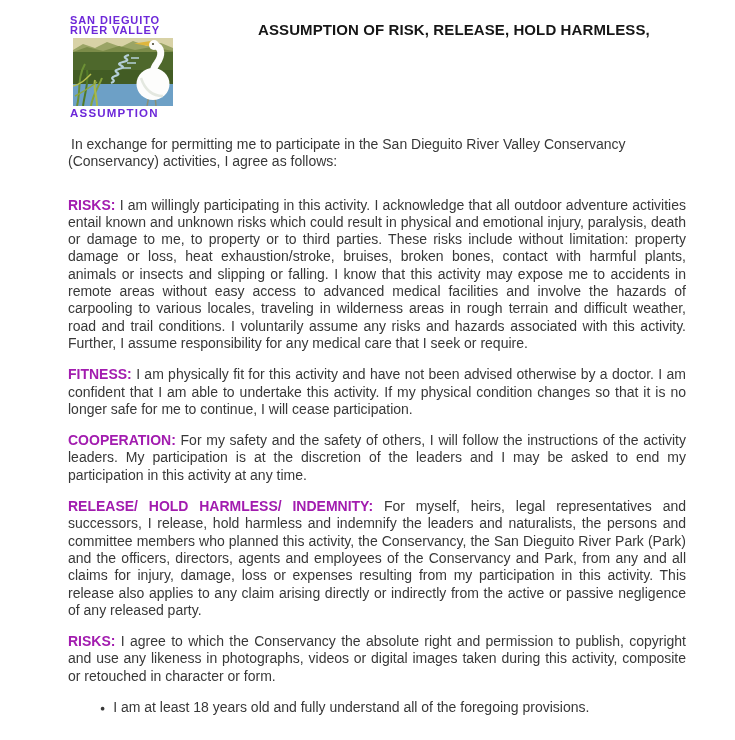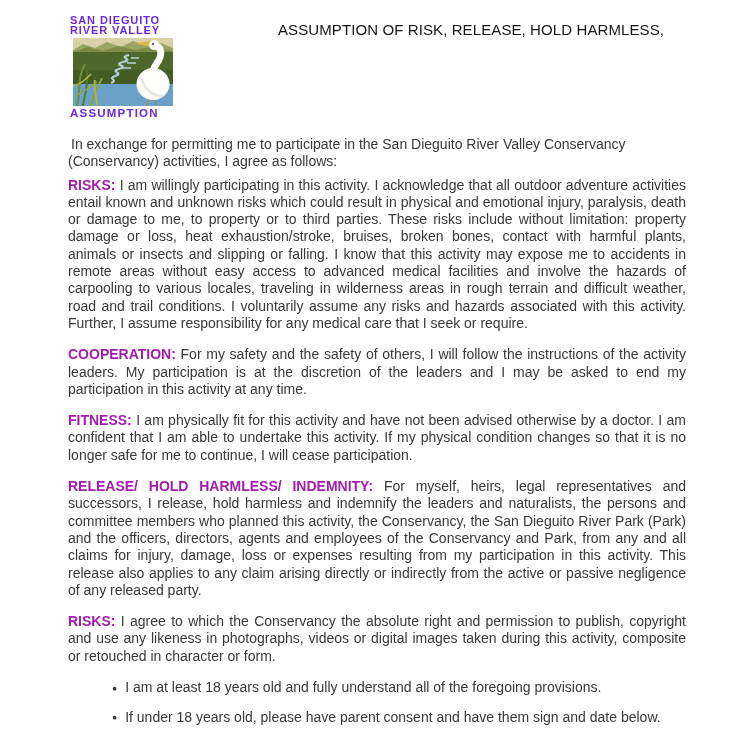--- a/index.html
+++ b/index.html
@@ -17,35 +17,35 @@
     position: absolute; left: 70px; top: 15px; width: 106px;
     text-align: left; font-weight: bold; color: #6d28d9;
   }
   .logo-top { font-size: 11px; line-height: 10px; letter-spacing: 0.9px; white-space: nowrap; }
   .logo-art { display: block; margin: 3px auto 2px auto; }
   .logo-bottom { font-size: 11.5px; line-height: 11px; letter-spacing: 1.2px; white-space: nowrap; }
 
   
   .doc-title {
     position: absolute; left: 258px; top: 20px;
-    font-size: 15px; font-weight: normal; line-height: 20px;
-    color: #161616; letter-spacing: 0.1px; margin-left: 20px;
+    font-size: 15px; font-weight: bold; line-height: 20px;
+    color: #161616; letter-spacing: 0.1px;
   }
 
   
   .content {
     position: absolute; left: 68px; top: 136px; width: 618px;
     font-size: 14px; line-height: 17.3px; color: #383838;
   }
   .para { margin: 0 0 14px 0; text-align: justify; }
   .para b { color: #a21caf; }
-  .intro { text-align: left; text-indent: 3px; margin-bottom: 6px; }
+  .intro { text-align: left; text-indent: 3px; margin-bottom: 26px; }
 
   ul.bullets { margin: 3px 0 0 0; padding: 0 0 0 32px; list-style: none; text-align: left; }
-  ul.bullets li { margin: 12px; }
+  ul.bullets li { margin: 0; }
   ul.bullets li::before {
     content: "●";
     font-size: 8.5px;
     display: inline-block;
     margin-right: 8px;
     vertical-align: 1.5px;
   }
 </style>
 </head>
 <body>
@@ -90,27 +90,26 @@
   <div class="doc-title">
     <div>ASSUMPTION OF RISK, RELEASE, HOLD HARMLESS,</div>
   </div>
 
   <div class="content">
 
     <p class="para intro">In exchange for permitting me to participate in the San Dieguito River Valley Conservancy (Conservancy) activities, I agree as follows:</p>
 
     <p class="para"><b>RISKS:</b> <span>I am willingly participating in this activity. I acknowledge that all outdoor adventure activities entail known and unknown risks which could result in physical and emotional injury, paralysis, death or damage to me, to property or to third parties. These risks include without limitation: property damage or loss, heat exhaustion/stroke, bruises, broken bones, contact with harmful plants, animals or insects and slipping or falling. I know that this activity may expose me to accidents in remote areas without easy access to advanced medical facilities and involve the hazards of carpooling to various locales, traveling in wilderness areas in rough terrain and difficult weather, road and trail conditions. I voluntarily assume any risks and hazards associated with this activity. Further, I assume responsibility for any medical care that I seek or require.</span></p>
 
+    <p class="para"><b>FITNESS:</b> <span>I am physically fit for this activity and have not been advised otherwise by a doctor. I am confident that I am able to undertake this activity. If my physical condition changes so that it is no longer safe for me to continue, I will cease participation.</span></p>
+
     <p class="para"><b>COOPERATION:</b> <span>For my safety and the safety of others, I will follow the instructions of the activity leaders. My participation is at the discretion of the leaders and I may be asked to end my participation in this activity at any time.</span></p>
-
-    <p class="para"><b>FITNESS:</b> <span>I am physically fit for this activity and have not been advised otherwise by a doctor. I am confident that I am able to undertake this activity. If my physical condition changes so that it is no longer safe for me to continue, I will cease participation.</span></p>
 
     <p class="para"><b>RELEASE/ HOLD HARMLESS/ INDEMNITY:</b> <span>For myself, heirs, legal representatives and successors, I release, hold harmless and indemnify the leaders and naturalists, the persons and committee members who planned this activity, the Conservancy, the San Dieguito River Park (Park) and the officers, directors, agents and employees of the Conservancy and Park, from any and all claims for injury, damage, loss or expenses resulting from my participation in this activity. This release also applies to any claim arising directly or indirectly from the active or passive negligence of any released party.</span></p>
 
     <p class="para"><b>RISKS:</b> <span>I agree to which the Conservancy the absolute right and permission to publish, copyright and use any likeness in photographs, videos or digital images taken during this activity, composite or retouched in character or form.</span></p>
 
     <ul class="bullets">
       <li>I am at least 18 years old and fully understand all of the foregoing provisions.</li>
-      <li>If under 18 years old, please have parent consent and have them sign and date below.</li>
     </ul>
 
   </div>
 </div>
 
 </body></html>

